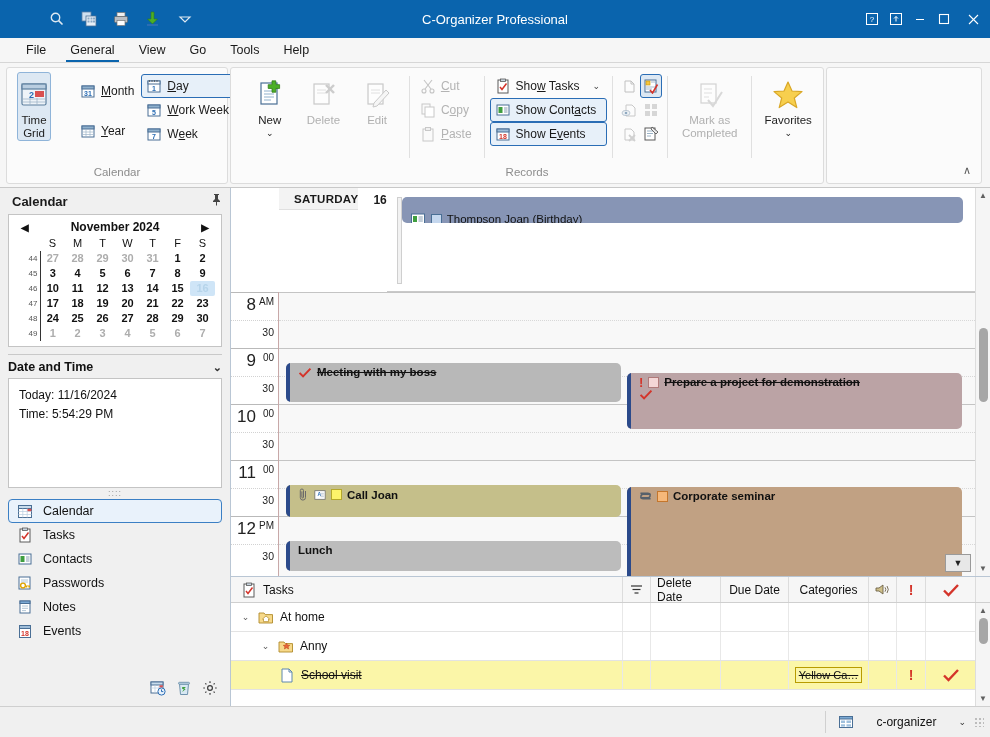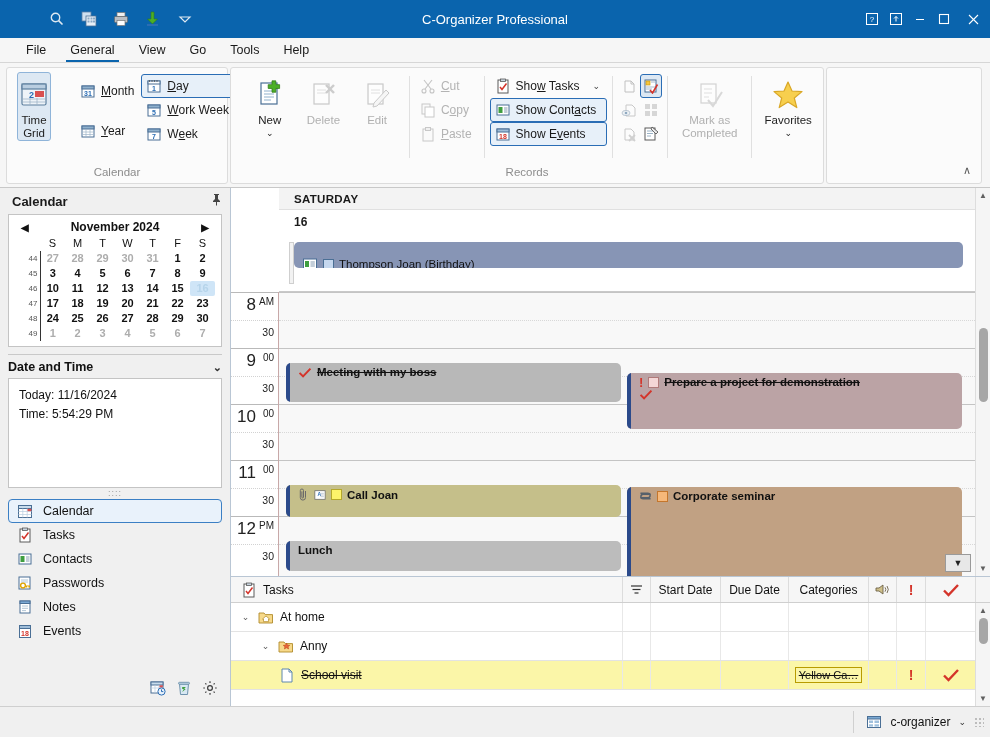--- a/index.html
+++ b/index.html
@@ -135,21 +135,21 @@
   }
   .navrow.sel { background: #e9f2fb; border-color: #3b7fc4; }
   .side-bottom { margin-top: auto; display: flex; justify-content: flex-end; gap: 10px; padding: 6px 12px 10px 0; }
 
   
   .main { flex: 1; display: flex; flex-direction: column; min-width: 0; background: #fff; }
   .cal-area { flex: 0 0 389px; display: flex; flex-direction: column; position: relative;
               border-bottom: 1px solid #b9c6d4; background: #fff; }
   .cal-head { display: flex; height: 104px; }
   .cal-head-gutter { width: 48px; flex: 0 0 48px; background: #fff; border-right: 1px solid #fff; }
-  .cal-head-main { flex: 1; display: flex; flex-direction: column; min-width: 0; }
+  .cal-head-main { flex: 1; display: flex; flex-direction: row; min-width: 0; }
   .dayname {
     height: 22px; background: #f3f3f3; display: flex; align-items: center; padding-left: 15px;
     font-size: 11.5px; font-weight: bold; color: #1a1a1a; letter-spacing: .3px;
     border-bottom: 1px solid #e0e0e0;
   }
   .daynum {
     height: 23px; display: flex; align-items: center; padding-left: 15px;
     font-size: 12px; font-weight: bold; color: #1a1a1a; background: #fff;
   }
   .allday { flex: 1; background: #fff; position: relative; border-bottom: 1px solid #c9c9c9; }
@@ -210,21 +210,21 @@
             font-size: 9px; color: #5a5a5a; }
   .strike { text-decoration: line-through; }
   .catbox { border: 1px solid #b89b00; background: #fbf6a8; font-size: 11px; padding: 1px 3px;
             text-decoration: line-through; color: #111; }
 
   
   .statusbar {
     height: 31px; flex: 0 0 31px; background: #f0f0f0; border-top: 1px solid #cfcfcf;
     display: flex; align-items: center; justify-content: flex-end; padding-right: 6px;
   }
-  .sb-db { display: flex; align-items: center; gap: 8px; font-size: 12px; color: #111;
+  .sb-db { display: flex; align-items: center; gap: 22px; font-size: 12px; color: #111;
            border-left: 1px solid #d0d0d0; padding: 0 8px 0 12px; height: 22px; }
   .grip { width: 10px; height: 10px; opacity: .5;
           background:
             radial-gradient(circle, #888 1px, transparent 1px) 0 0/4px 4px; }
 </style>
 </head>
 <body>
 
 <div class="app">
 
@@ -966,21 +966,21 @@
           <div class="th-spacer"></div>
           <div class="th" style="width:28px">
             <svg width="13" height="11" viewBox="0 0 13 11">
                 <g stroke="#333" stroke-width="1.2">
                   <line x1="1" y1="2" x2="12" y2="2"></line>
                   <line x1="2.5" y1="5.5" x2="10.5" y2="5.5"></line>
                   <line x1="4.5" y1="9" x2="8.5" y2="9"></line>
                 </g>
               </svg>
           </div>
-          <div class="th" style="width:70px">Start Date</div>
+          <div class="th" style="width:70px">Delete Date</div>
           <div class="th" style="width:68px">Due Date</div>
           <div class="th" style="width:80px">Categories</div>
           <div class="th" style="width:28px">
             <svg width="15" height="13" viewBox="0 0 15 13">
                 <path d="M1 5 h3 L8 2 v9 L4 8 H1 Z" fill="#cfc08a" stroke="#6d6248" stroke-width=".9"></path>
                 <path d="M10 4.3 q1.6 2.2 0 4.4 M12 3 q2.6 3.5 0 7" fill="none" stroke="#6d6248" stroke-width=".9"></path>
               </svg>
           </div>
           <div class="th" style="width:29px;color:#d4342a;font-weight:bold;font-size:14px">!</div>
           <div class="th" style="width:50px">

